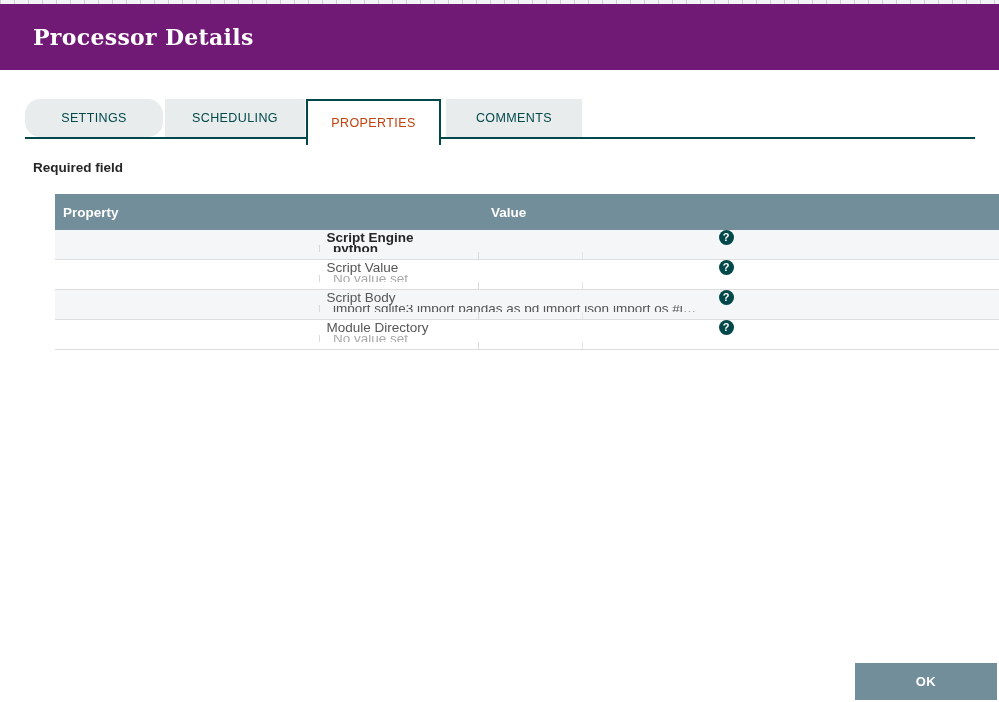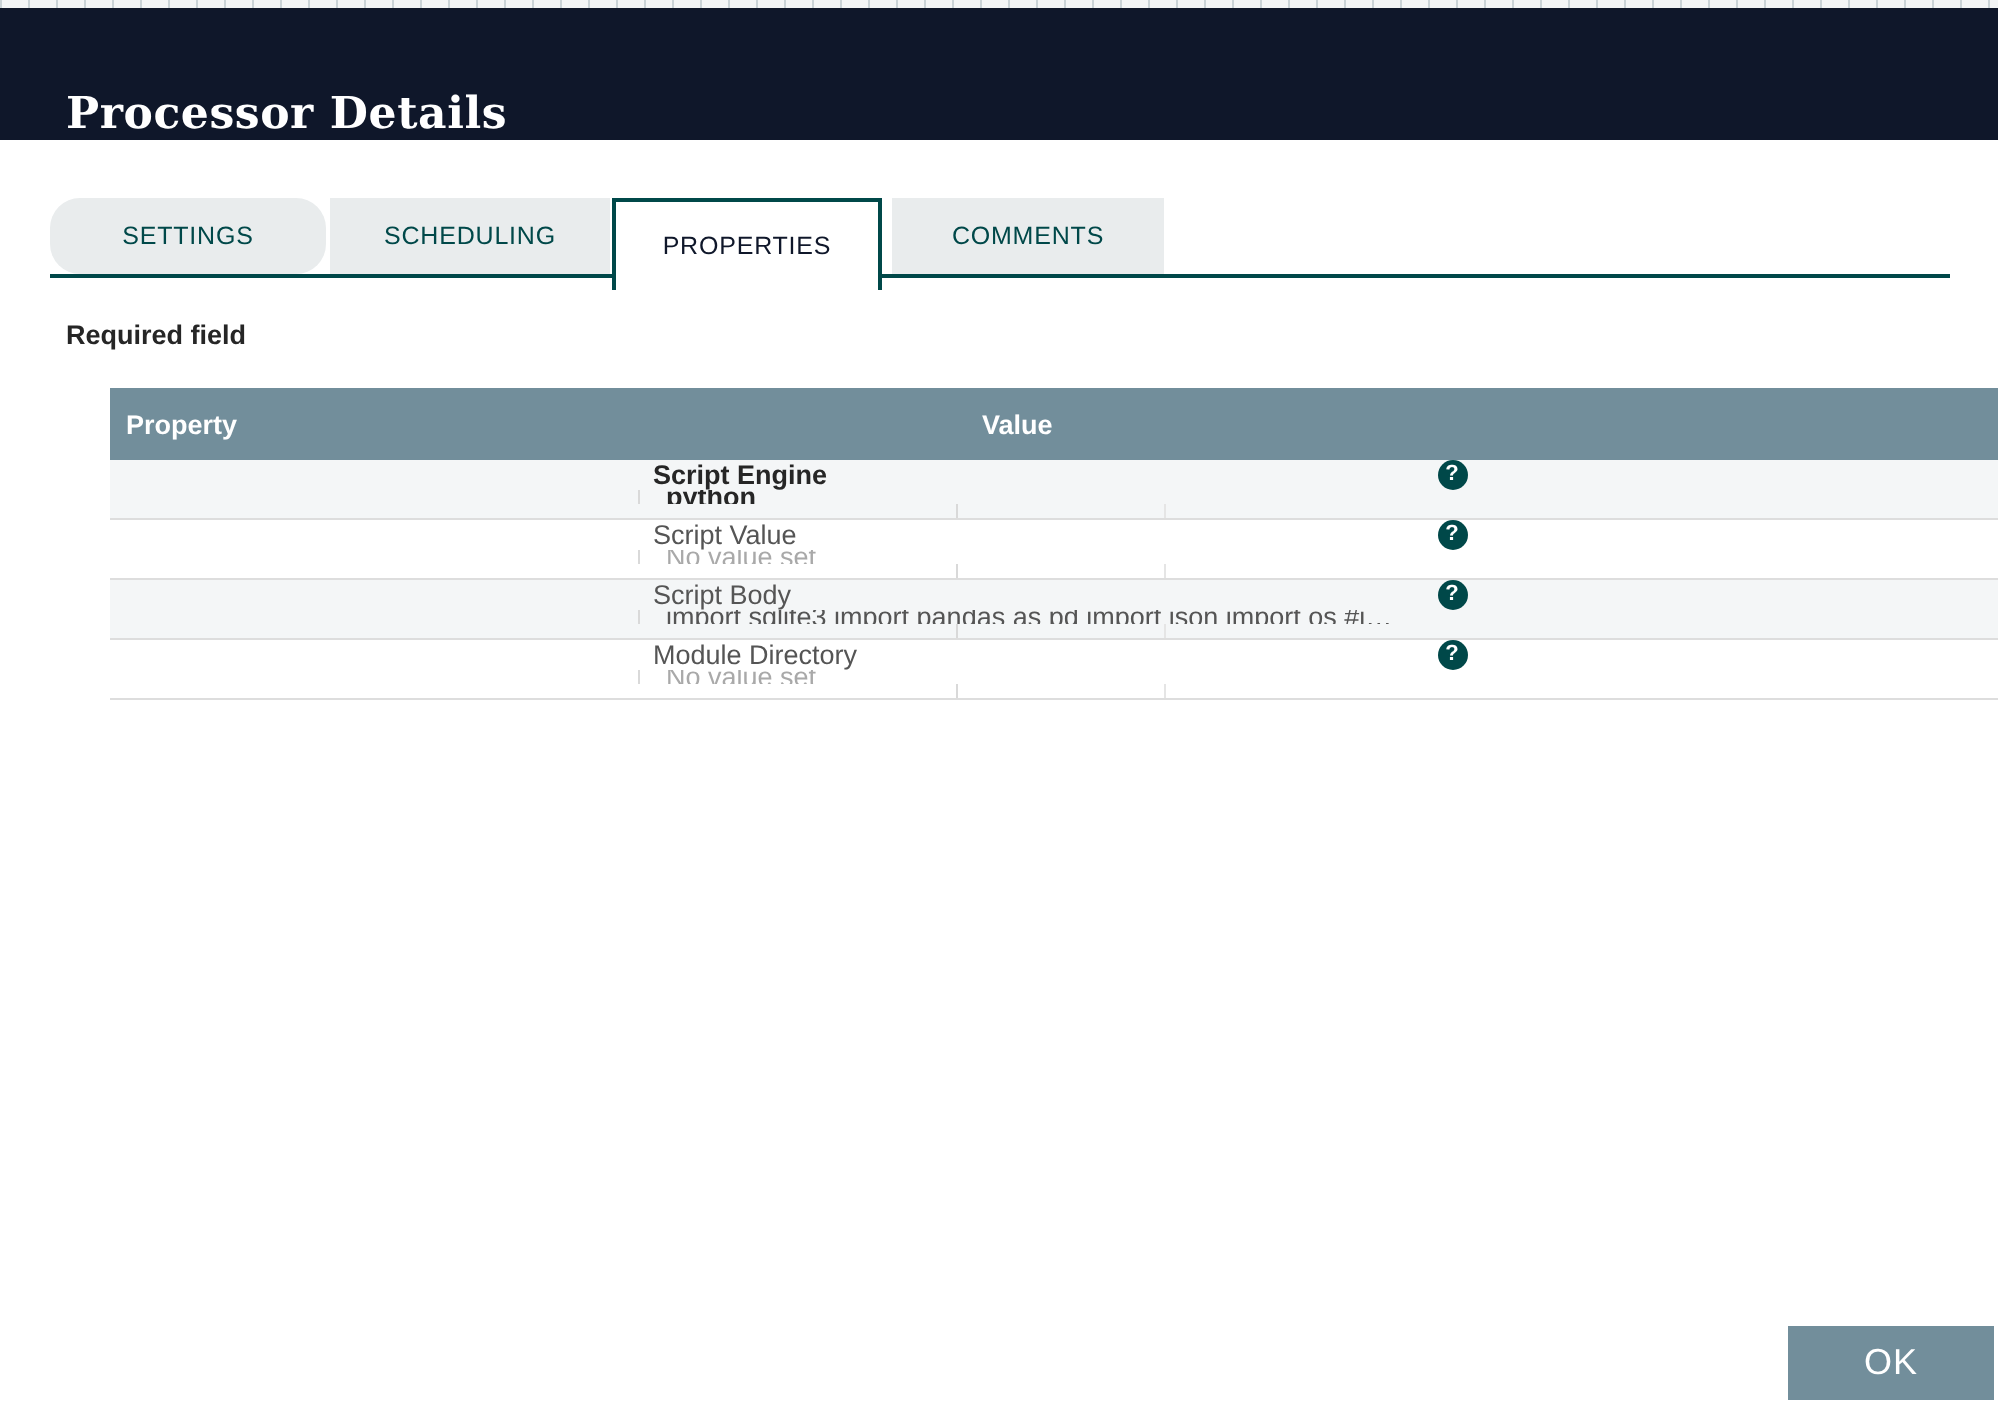--- a/index.html
+++ b/index.html
@@ -28,23 +28,23 @@
       #c9d2d6 0px, #c9d2d6 1px,
       #f2f4f5 1px, #f2f4f5 14px
     );
   }
 
   
   .dialog-header {
     position: absolute;
     left: 0; top: 4px;
     width: 999px; height: 66px;
-    background: #0f172a;
-    display: flex;
-    align-items: flex-end;
+    background: #701a75;
+    display: flex;
+    align-items: center;
   }
   .dialog-title {
     margin-left: 33px;
     color: #ffffff;
     font-family: "DejaVu Serif", "Liberation Serif", serif;
     font-weight: 700;
     font-size: 22px;
     letter-spacing: 0.3px;
   }
 
@@ -70,21 +70,21 @@
     letter-spacing: 0.4px;
     display: flex;
     align-items: center;
     justify-content: center;
     cursor: pointer;
     box-sizing: border-box;
     z-index: 1;
   }
   .tab.active {
     background: #ffffff;
-    color: #0f172a;
+    color: #c2410c;
     border: 2px solid #004849;
     border-bottom: none;
     height: 46px;
     z-index: 3;
   }
   .tab-0 { left: 0px;   width: 138px; border-radius: 15px; }
   .tab-1 { left: 140px; width: 140px; }
   .tab-2 { left: 281px; width: 135px; }
   .tab-3 { left: 421px; width: 136px; }
 
@@ -172,27 +172,27 @@
     line-height: 15px;
     text-align: center;
     cursor: pointer;
     user-select: none;
   }
 
   
   .ok-button {
     position: absolute;
     right: 2px; bottom: 2px;
-    width: 103px; height: 37px;
+    width: 142px; height: 37px;
     background: #728e9b;
     color: #ffffff;
     border: none;
     font-family: "Liberation Sans", sans-serif;
-    font-size: 18px;
-    font-weight: 400;
+    font-size: 13px;
+    font-weight: 700;
     letter-spacing: 0.5px;
     cursor: pointer;
   }
 </style>
 </head>
 <body>
 
 <div class="stage">
 
   <div class="canvas-strip"></div>

